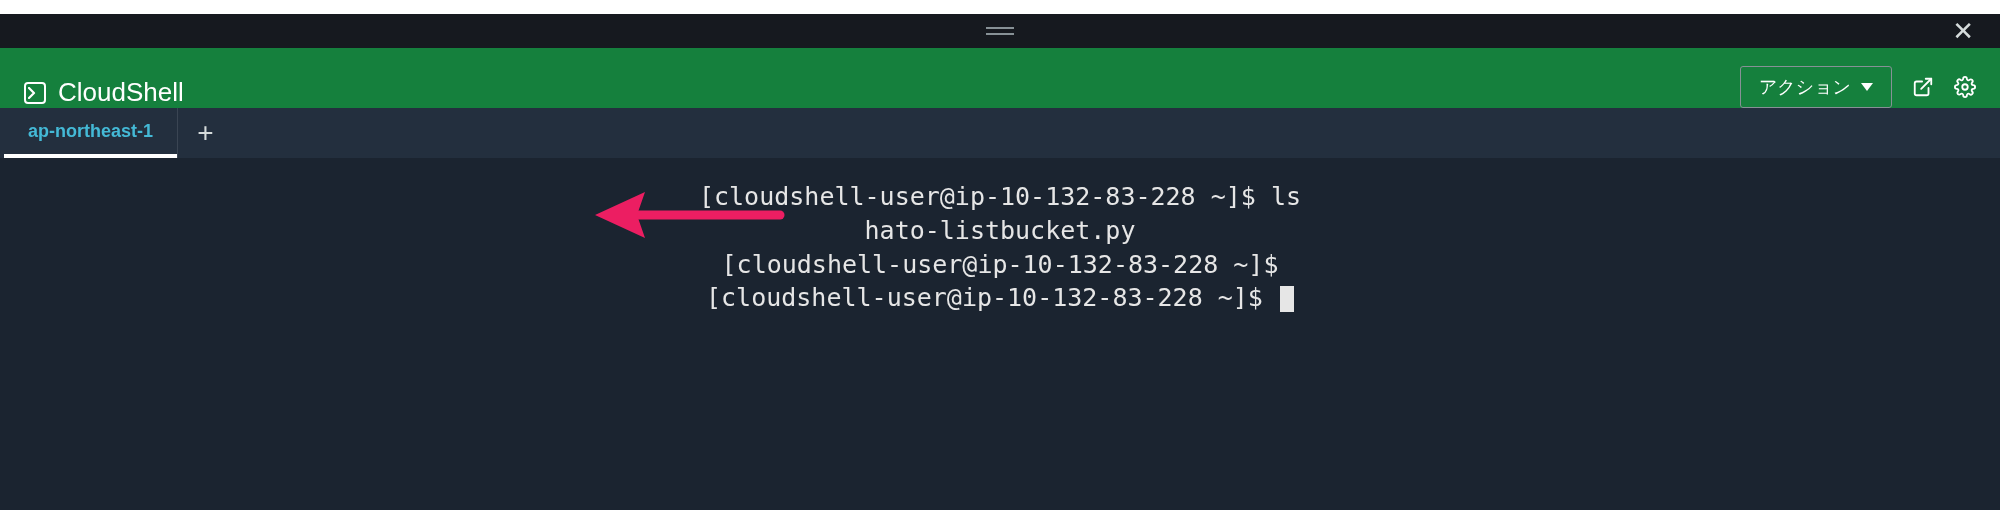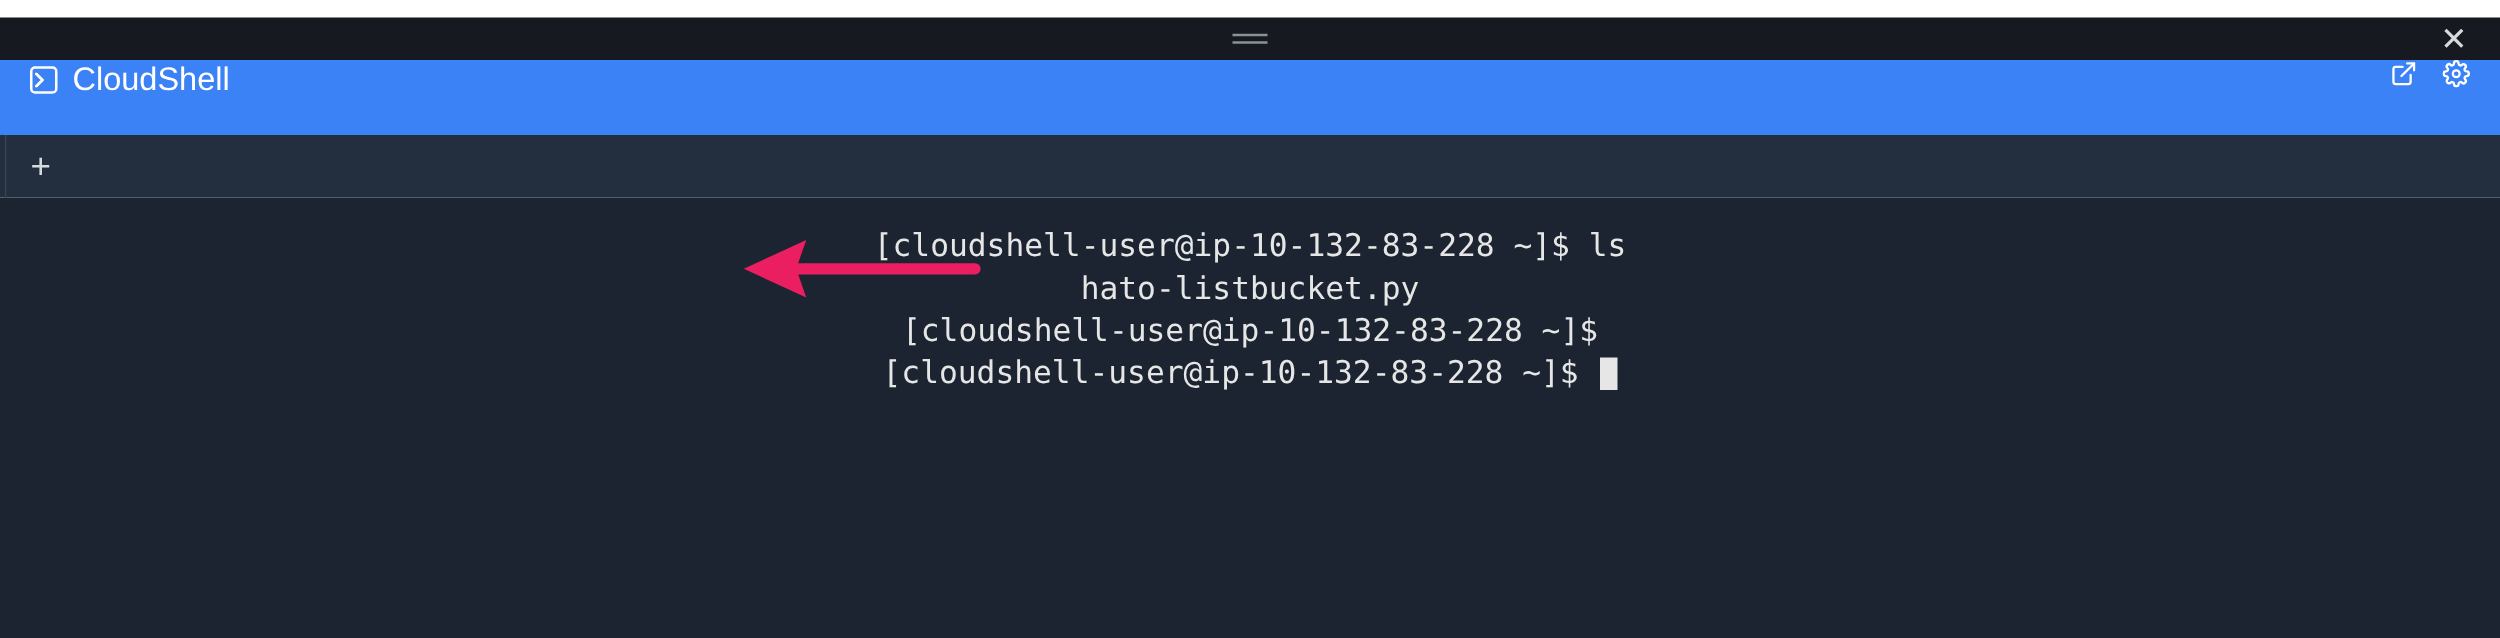--- a/index.html
+++ b/index.html
@@ -23,24 +23,24 @@
   }
   .drag-handle div { height: 2px; background: #879196; }
   .close-x {
     position: absolute; right: 26px; top: 50%; transform: translateY(-50%);
     color: #d5dbdb; font-size: 26px; line-height: 1; cursor: pointer;
     font-weight: 300;
   }
 
   
   .panel-header {
-    background: #3b82f6;
+    background: #15803d;
     height: 60px;
     display: flex;
-    align-items: flex-start;
+    align-items: flex-end;
     padding: 0 24px;
     color: #ffffff;
   }
   .title-group { display: flex; align-items: center; gap: 12px; }
   .cs-icon {
     width: 22px; height: 22px; border: 2px solid #ffffff; border-radius: 4px;
     display: flex; align-items: center; justify-content: center;
     font-size: 12px; font-weight: bold;
   }
   .cs-title { font-size: 26px; font-weight: 400; }
@@ -117,37 +117,44 @@
   <div class="title-group">
     <div class="cs-icon">
       <svg width="14" height="12" viewBox="0 0 14 12">
           <path d="M1 1 L6 6 L1 11" stroke="#ffffff" stroke-width="2.2" fill="none" stroke-linecap="round" stroke-linejoin="round"></path>
         </svg>
     </div>
     <div class="cs-title">CloudShell</div>
   </div>
   <div class="header-spacer"></div>
   <div class="actions-group">
+    <div class="actions-btn">
+      <span>アクション</span>
+      <span class="caret-down"></span>
+    </div>
     <div class="icon-btn">
       <svg width="22" height="22" viewBox="0 0 24 24" fill="none" stroke="#ffffff" stroke-width="2" stroke-linecap="round" stroke-linejoin="round">
         <path d="M18 13v6a2 2 0 0 1-2 2H5a2 2 0 0 1-2-2V8a2 2 0 0 1 2-2h6"></path>
         <polyline points="15 3 21 3 21 9"></polyline>
         <line x1="10" y1="14" x2="21" y2="3"></line>
       </svg>
     </div>
     <div class="icon-btn">
       <svg width="22" height="22" viewBox="0 0 24 24" fill="none" stroke="#ffffff" stroke-width="2" stroke-linecap="round" stroke-linejoin="round">
         <circle cx="12" cy="12" r="3"></circle>
         <path d="M19.4 15a1.7 1.7 0 0 0 .34 1.87l.06.06a2 2 0 1 1-2.83 2.83l-.06-.06a1.7 1.7 0 0 0-1.87-.34 1.7 1.7 0 0 0-1 1.56V21a2 2 0 1 1-4 0v-.09a1.7 1.7 0 0 0-1-1.56 1.7 1.7 0 0 0-1.87.34l-.06.06a2 2 0 1 1-2.83-2.83l.06-.06a1.7 1.7 0 0 0 .34-1.87 1.7 1.7 0 0 0-1.56-1H3a2 2 0 1 1 0-4h.09a1.7 1.7 0 0 0 1.56-1 1.7 1.7 0 0 0-.34-1.87l-.06-.06a2 2 0 1 1 2.83-2.83l.06.06a1.7 1.7 0 0 0 1.87.34H9a1.7 1.7 0 0 0 1-1.56V3a2 2 0 1 1 4 0v.09a1.7 1.7 0 0 0 1 1.56 1.7 1.7 0 0 0 1.87-.34l.06-.06a2 2 0 1 1 2.83 2.83l-.06.06a1.7 1.7 0 0 0-.34 1.87V9a1.7 1.7 0 0 0 1.56 1H21a2 2 0 1 1 0 4h-.09a1.7 1.7 0 0 0-1.56 1z"></path>
       </svg>
     </div>
   </div>
 </div>
 
 <div class="tabs-bar">
+  <div class="tab active">
+    <span>ap-northeast-1</span>
+  </div>
   <div class="tab-add">+</div>
 </div>
 
 <div class="terminal"><span>[cloudshell-user@ip-10-132-83-228 ~]$ ls</span>
 <span>hato-listbucket.py</span>
 <span>[cloudshell-user@ip-10-132-83-228 ~]$</span>
 <span>[cloudshell-user@ip-10-132-83-228 ~]$ </span><span class="cursor-block"></span>
   <svg class="arrow-annot" width="200" height="70">
     <defs></defs>
     <line x1="190" y1="35" x2="40" y2="35" stroke="#ec1e62" stroke-width="9" stroke-linecap="round"></line>

